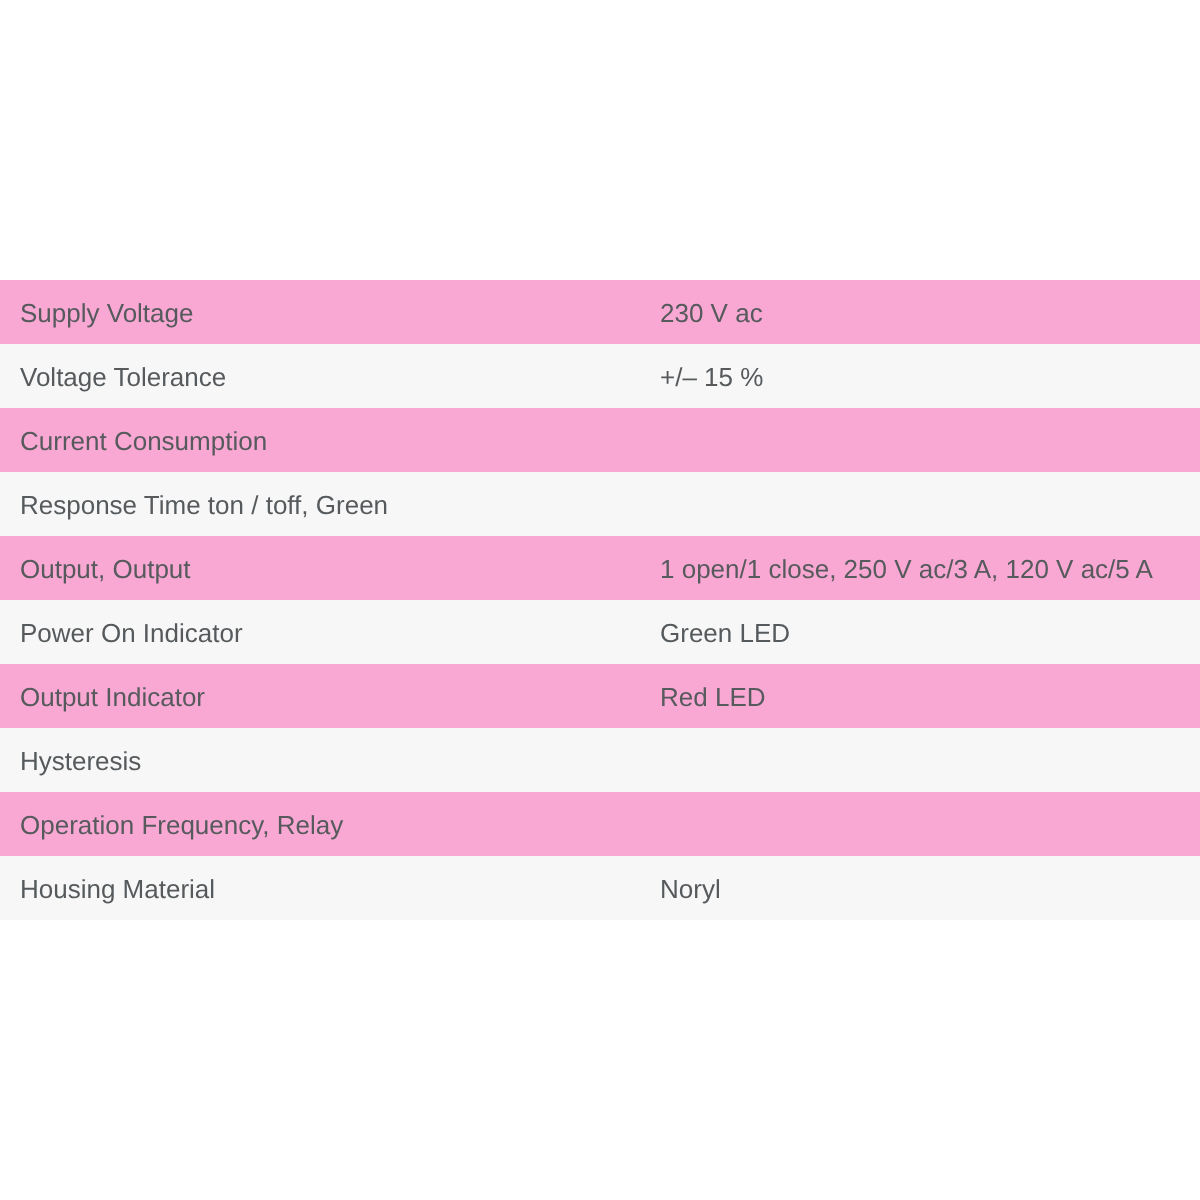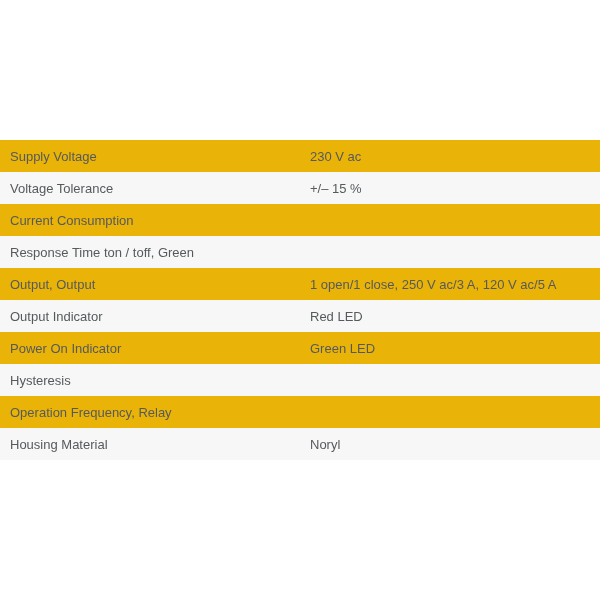--- a/index.html
+++ b/index.html
@@ -21,36 +21,37 @@
     top: 140px;
     left: 0;
     width: 600px;
   }
   .spec-row {
     display: flex;
     align-items: center;
     height: 32px;
     font-size: 13px;
     color: #565a5c;
-    background: #eab308;
+    background: #f9a8d4;
   }
   .spec-row:nth-child(even) {
     background: #f7f7f7;
   }
   .spec-label {
     width: 300px;
     padding-left: 10px;
     flex-shrink: 0;
     white-space: nowrap;
     overflow: hidden;
   }
   .spec-value {
     flex: 1;
     white-space: nowrap;
     overflow: hidden;
+    margin-left: 20px;
   }
 </style>
 </head>
 <body>
 
 <div class="page">
   <div class="spec-table">
 
     <div class="spec-row">
       <div class="spec-label">Supply Voltage</div>
@@ -69,27 +70,27 @@
     <div class="spec-row">
       <div class="spec-label">Response Time ton / toff, Green</div>
     </div>
 
     <div class="spec-row">
       <div class="spec-label">Output, Output</div>
       <div class="spec-value">1 open/1 close, 250 V ac/3 A, 120 V ac/5 A</div>
     </div>
 
     <div class="spec-row">
-      <div class="spec-label">Output Indicator</div>
-      <div class="spec-value">Red LED</div>
+      <div class="spec-label">Power On Indicator</div>
+      <div class="spec-value">Green LED</div>
     </div>
 
     <div class="spec-row">
-      <div class="spec-label">Power On Indicator</div>
-      <div class="spec-value">Green LED</div>
+      <div class="spec-label">Output Indicator</div>
+      <div class="spec-value">Red LED</div>
     </div>
 
     <div class="spec-row">
       <div class="spec-label">Hysteresis</div>
     </div>
 
     <div class="spec-row">
       <div class="spec-label">Operation Frequency, Relay</div>
     </div>
 

